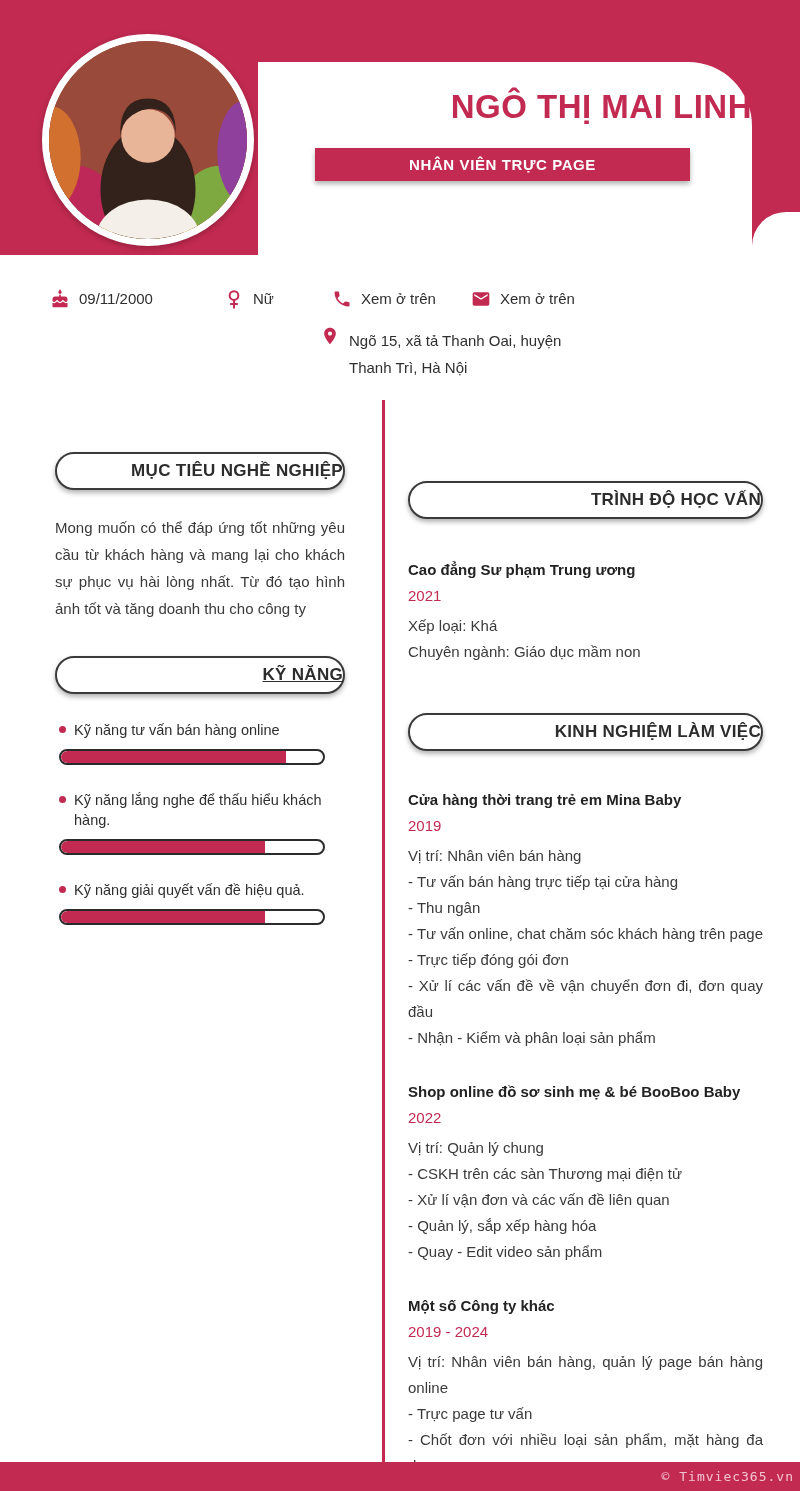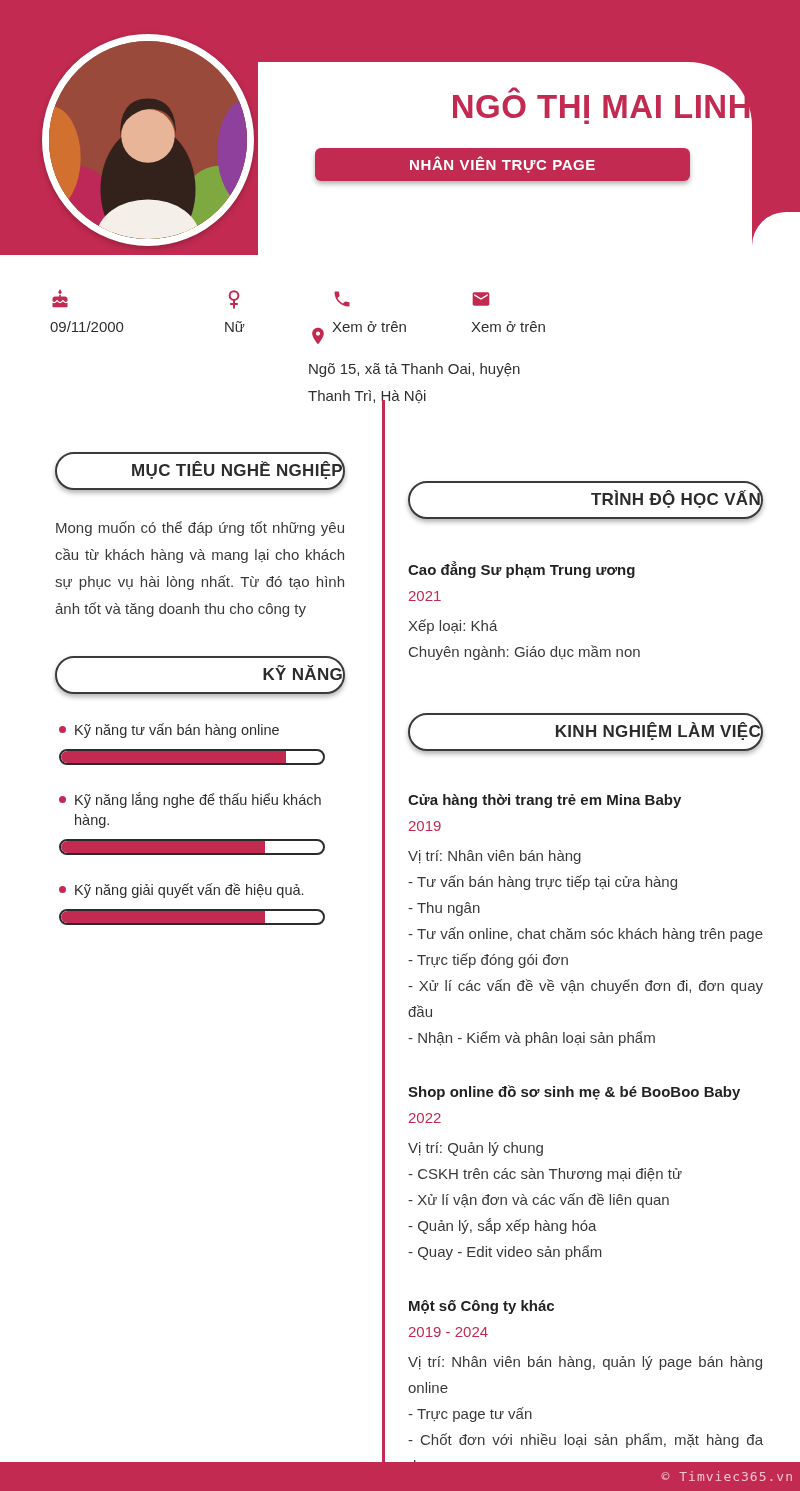--- a/index.html
+++ b/index.html
@@ -7,46 +7,46 @@
   body { background: #ffffff; font-family: "Liberation Sans", sans-serif; color: var(--ink); }
   .page { position: relative; width: 800px; height: 1491px; background: #ffffff; overflow: hidden; margin: 0 auto; }
 
   
   .header-bg { position: absolute; left: 0; top: 0; width: 800px; height: 255px; background: var(--accent); }
   .name-panel { position: absolute; left: 258px; top: 62px; width: 494px; height: 194px; background: #ffffff; border-radius: 0 64px 0 0; text-align: right; }
   .corner-patch { position: absolute; right: 0; top: 212px; width: 48px; height: 44px; background: #ffffff; border-top-left-radius: 34px; }
   .candidate-name { margin: 26px 0 0 72px; font-size: 33px; font-weight: bold; color: var(--accent); letter-spacing: 0.5px; }
   .job-title { margin: 22px 0 0 57px; width: 375px; height: 33px; background: var(--accent); color: #ffffff;
                font-size: 15px; font-weight: bold; letter-spacing: 0.6px; display: flex; align-items: center; justify-content: center;
-               border-radius: 6px; box-shadow: 0 3px 5px rgba(0,0,0,0.3); }
+               border-radius: 0; box-shadow: 0 3px 5px rgba(0,0,0,0.3); }
   .avatar { position: absolute; left: 42px; top: 34px; width: 212px; height: 212px; border-radius: 50%;
             border: 7px solid #ffffff; overflow: hidden; background: #9a4a3a; box-shadow: 0 2px 6px rgba(0,0,0,0.25); }
   .avatar svg { display: block; width: 100%; height: 100%; }
 
   
-  .contact-item { position: absolute; display: flex; align-items: flex-start; gap: 9px; font-size: 15px; color: #2f2f2f; flex-direction: column; }
+  .contact-item { position: absolute; display: flex; align-items: flex-start; gap: 9px; font-size: 15px; color: #2f2f2f; }
   .contact-item .cicon { flex: 0 0 auto; width: 20px; height: 20px; margin-top: -1px; }
   .cicon svg { width: 20px; height: 20px; display: block; }
   .address-text { width: 228px; line-height: 27px; }
 
   
   .divider { position: absolute; left: 382px; top: 400px; width: 3px; height: 1063px; background: var(--accent); }
   .footer { position: absolute; left: 0; bottom: 0; width: 800px; height: 29px; background: var(--accent);
             display: flex; align-items: center; justify-content: flex-end; padding-right: 6px;
             font-family: "DejaVu Sans Mono", monospace; font-size: 13px; color: #f4c4d0; letter-spacing: 1px; }
 
   
   .pill { width: 100%; height: 38px; background: #ffffff; border: 2px solid #3a3a3a; border-radius: 20px;
           display: flex; align-items: center; justify-content: flex-end; font-size: 17px; font-weight: bold;
           color: #2c2c2c; letter-spacing: 0.3px; box-shadow: 0 3px 5px rgba(0,0,0,0.3); }
 
   
   .left-col { position: absolute; left: 55px; top: 452px; width: 290px; }
   .objective-text { margin-top: 24px; font-size: 15px; line-height: 27px; text-align: justify; color: #3a3a3a; }
-  .skills-pill { margin-top: 34px; }
+  .skills-pill { margin-top: 34px; text-decoration: underline; }
   .skills-list { margin-top: 26px; }
   .skill { margin-bottom: 25px; margin-left: 4px; }
   .skill-label { display: flex; align-items: flex-start; gap: 8px; font-size: 14.5px; line-height: 20px; color: #2f2f2f; }
   .dot { flex: 0 0 auto; width: 7px; height: 7px; border-radius: 50%; background: var(--accent); margin-top: 6px; }
   .bar { margin-top: 9px; width: 266px; height: 16px; border: 2px solid #2b2b2b; border-radius: 9px; background: #ffffff; overflow: hidden; }
   .bar-fill { height: 100%; background: var(--accent); border-radius: 7px 0 0 7px; }
 
   
   .right-col { position: absolute; left: 408px; top: 481px; width: 355px; }
   .entry { margin-top: 30px; }
@@ -117,21 +117,21 @@
 
   <div class="contact-item" style="left:471px; top:290px;">
     <span class="cicon">
       <svg viewBox="0 0 24 24" fill="var(--accent)">
           <path d="M20 4H4c-1.1 0-1.99.9-1.99 2L2 18c0 1.1.9 2 2 2h16c1.1 0 2-.9 2-2V6c0-1.1-.9-2-2-2zm0 4l-8 5-8-5V6l8 5 8-5v2z"></path>
         </svg>
     </span>
     <span>Xem ở trên</span>
   </div>
 
-  <div class="contact-item" style="left:308px; top:327px;">
+  <div class="contact-item" style="left:320px; top:327px;">
     <span class="cicon">
       <svg viewBox="0 0 24 24" fill="var(--accent)">
           <path d="M12 2C8.13 2 5 5.13 5 9c0 5.25 7 13 7 13s7-7.75 7-13c0-3.87-3.13-7-7-7zm0 9.5c-1.38 0-2.5-1.12-2.5-2.5s1.12-2.5 2.5-2.5 2.5 1.12 2.5 2.5-1.12 2.5-2.5 2.5z"></path>
         </svg>
     </span>
     <span class="address-text">Ngõ 15, xã tả Thanh Oai, huyện Thanh Trì, Hà Nội</span>
   </div>
 
   <div class="divider"></div>
 

